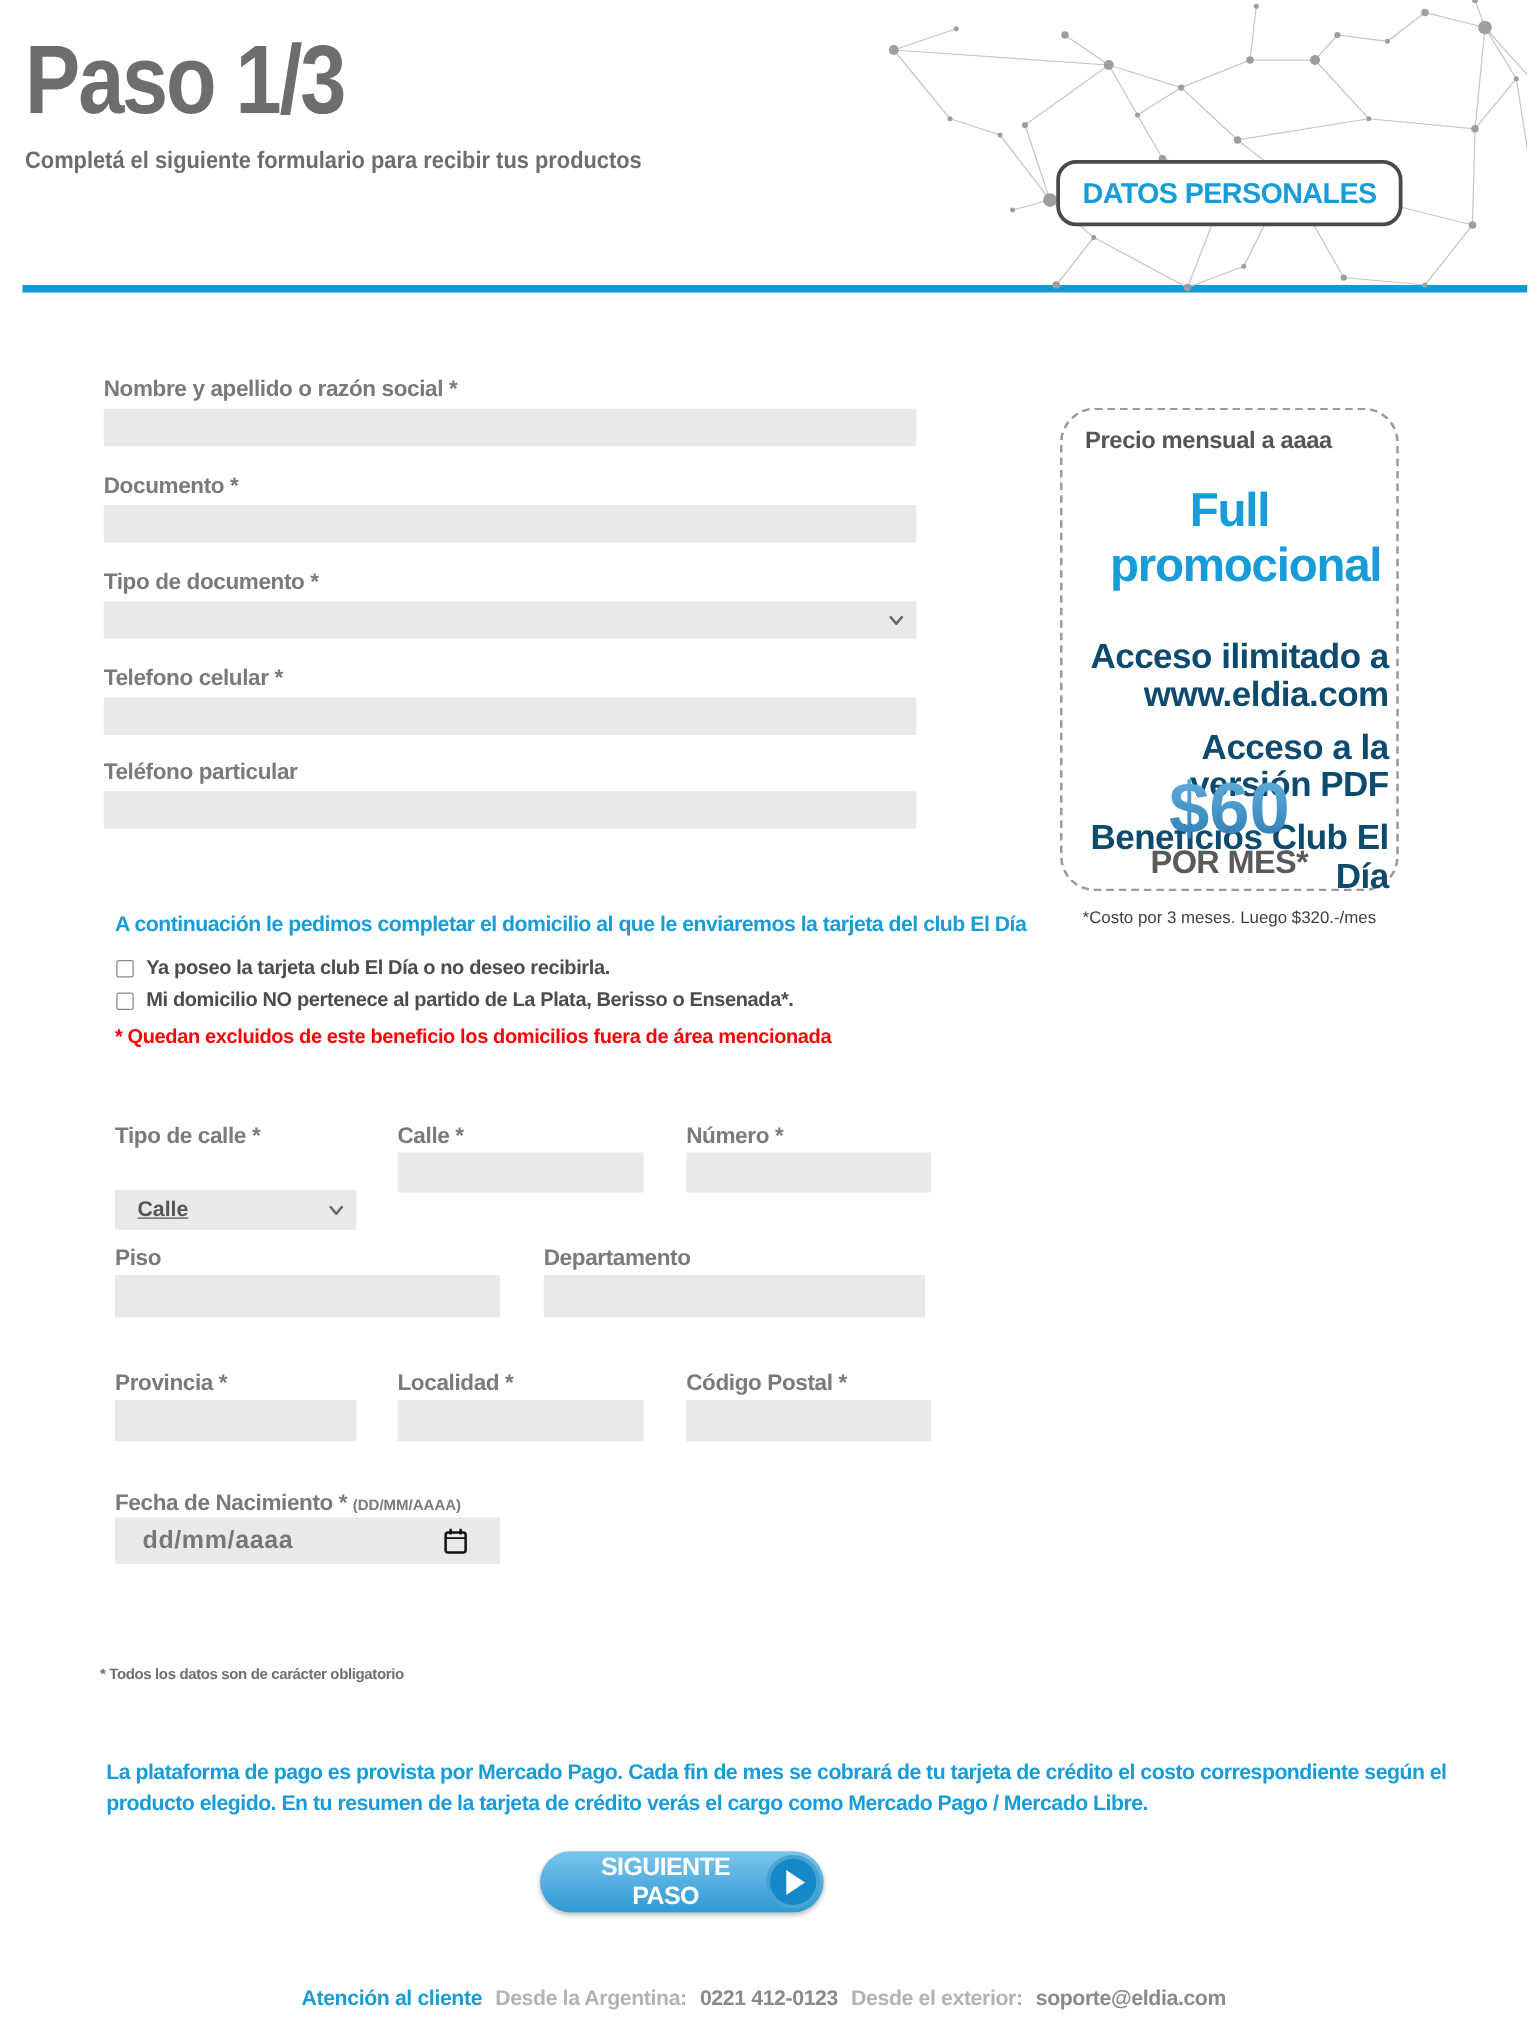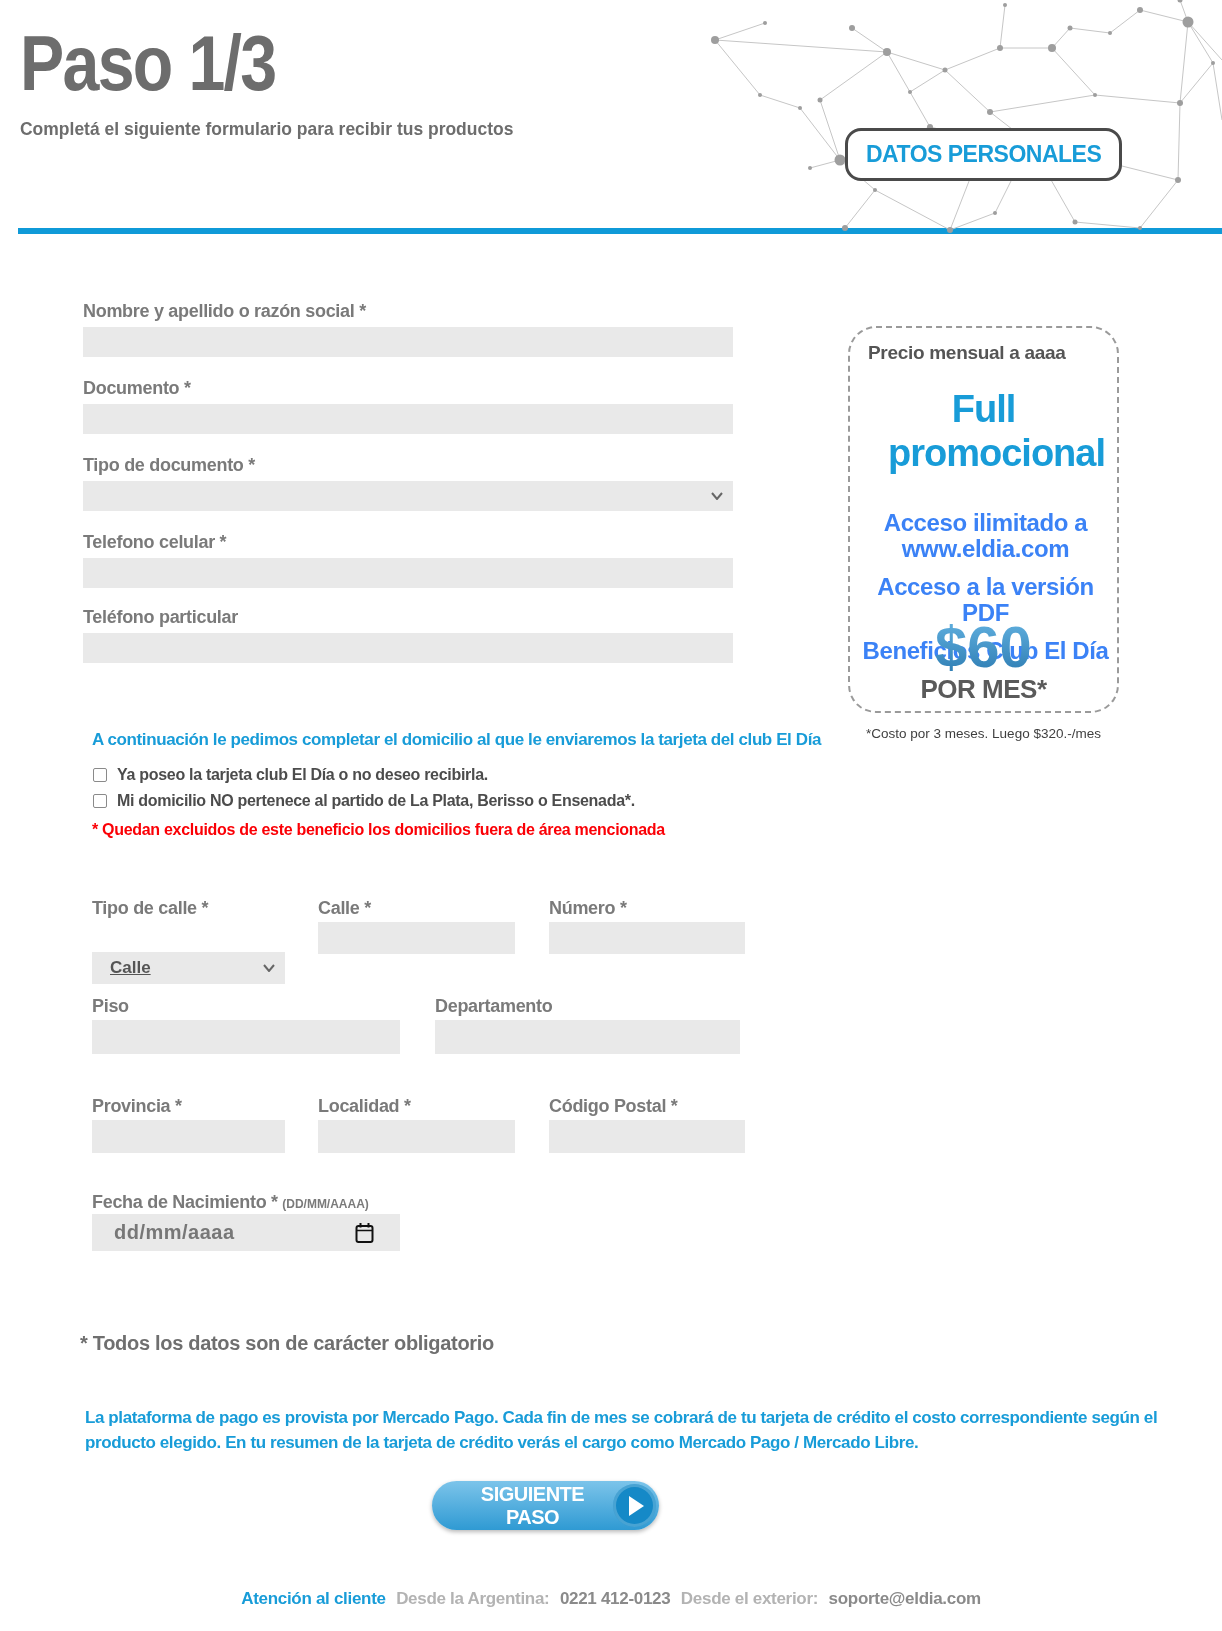--- a/index.html
+++ b/index.html
@@ -98,22 +98,22 @@
     position: absolute; left: 0; top: 60px; width: 100%;
     text-align: center;
     font-size: 38px; font-weight: bold; color: #189cd8;
     letter-spacing: -1px; line-height: 1.15;
   }
   .plan-features {
     position: absolute; left: 10px; top: 182px; width: 251px;
     text-align: center;
   }
   .plan-feature {
-    font-size: 24px; font-weight: bold; color: #3b82f6;
-    letter-spacing: -0.4px; line-height: 1.1; margin-bottom: 11px;
+    font-size: 28px; font-weight: bold; color: #0c4a6e;
+    letter-spacing: -0.4px; line-height: 1.1; margin-bottom: 11px; text-align: right;
   }
   .plan-price {
     position: absolute; left: 0; top: 290px; width: 100%;
     text-align: center; font-size: 58px; font-weight: bold;
     background: linear-gradient(#62b1e0, #2d7cb2);
     -webkit-background-clip: text; background-clip: text;
     color: transparent; line-height: 1;
   }
   .plan-period {
     position: absolute; left: 0; top: 346px; width: 100%;
@@ -121,21 +121,21 @@
     letter-spacing: -0.5px;
   }
   .price-footnote {
     left: 848px; top: 726px; width: 271px;
     text-align: center; font-size: 13.5px; color: #3f3f3f;
   }
 
   
   .required-note {
     left: 80px; top: 1332px;
-    font-size: 20px; font-weight: bold; color: #6f6f6f;
+    font-size: 12px; font-weight: bold; color: #6f6f6f;
     letter-spacing: -0.3px;
   }
   .payment-note {
     left: 85px; top: 1406px; width: 1075px;
     font-size: 17px; font-weight: bold; color: #189cd8;
     letter-spacing: -0.4px; line-height: 1.45;
   }
   .next-button {
     left: 432px; top: 1481px; width: 227px; height: 49px;
     border: none; border-radius: 25px;

